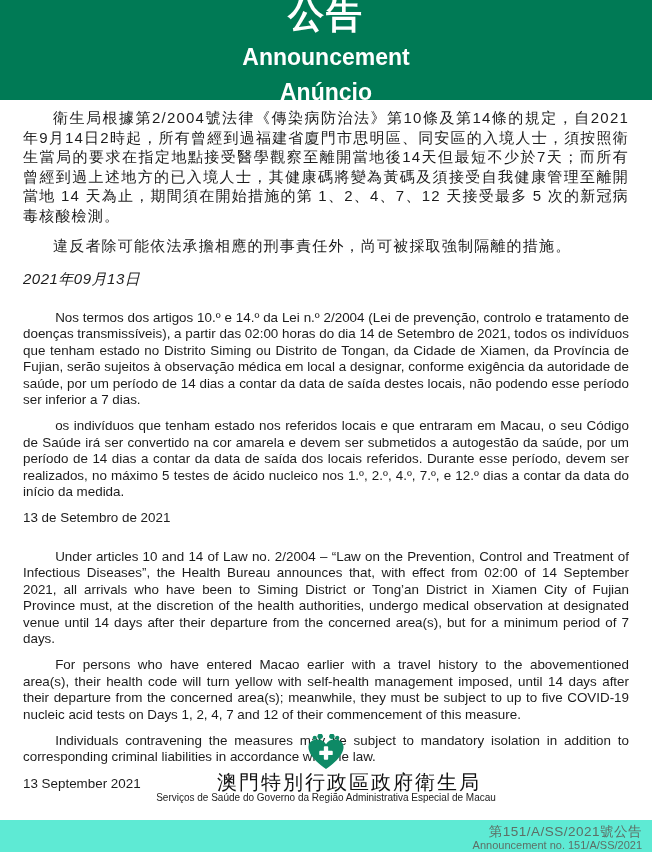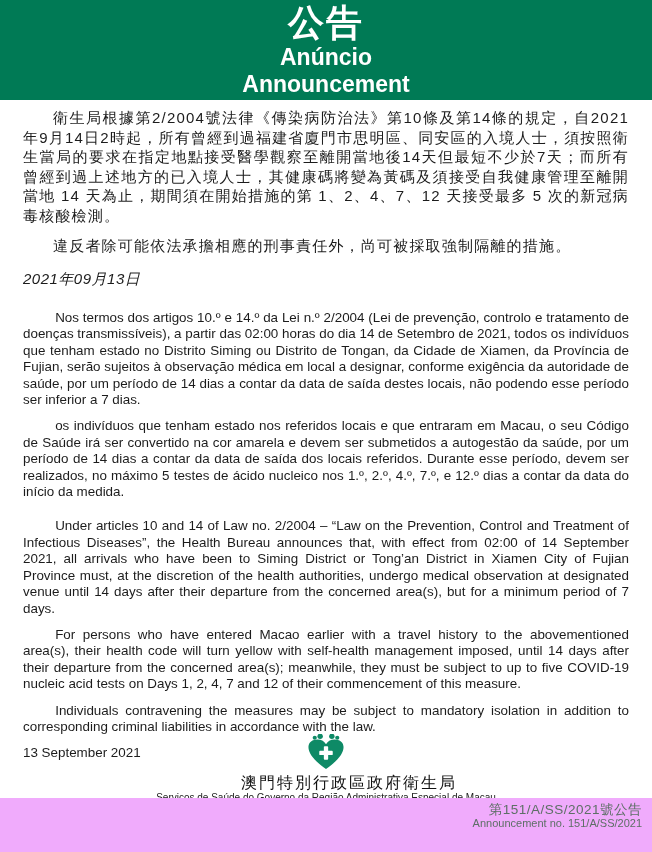--- a/index.html
+++ b/index.html
@@ -4,69 +4,70 @@
 <style>
   html,body{margin:0;padding:0;background:#e8e8e8;}
   .page{
     width:652px;height:852px;background:#ffffff;position:relative;
     overflow:hidden;margin:0 auto;
     font-family:"Liberation Sans","DejaVu Sans",sans-serif;color:#1c1c1c;
   }
   
   .header{
     height:100px;background:#007a55;color:#ffffff;text-align:center;
-    display:flex;flex-direction:column;justify-content:center;gap:1px;
+    display:flex;flex-direction:column;justify-content:center;gap:9px;
   }
   .title-zh{font-size:36px;font-weight:bold;line-height:40px;letter-spacing:2px;}
   .title-sub{font-size:23px;font-weight:bold;line-height:26px;}
   
   .content{padding:8px 23px 0 23px;}
   .zh{font-size:15px;line-height:19.5px;text-align:justify;}
   .zh p{margin:0 0 11px 0;text-indent:2em;letter-spacing:1.2px;}
   .zh .date{margin:13px 0 14px 0;text-indent:0;letter-spacing:0.5px;font-style:italic;}
   .latin{font-size:13.4px;line-height:16.4px;text-align:justify;}
   .latin p{margin:0 0 10px 0;text-indent:2.4em;}
   .latin .date{margin:9px 0 14px 0;text-indent:0;}
   .section-gap{height:8px;}
   
   .footer-org{position:absolute;left:0;right:0;bottom:48px;text-align:center;}
   .logo{display:block;margin:0 auto 3px auto;}
-  .org-zh{font-size:16px;letter-spacing:2px;line-height:19px;color:#111;margin-left:46px;}
+  .org-zh{font-size:20px;letter-spacing:2px;line-height:19px;color:#111;margin-left:46px;}
   .org-pt{font-size:10px;line-height:12px;color:#222;}
   .footer-bar{
-    position:absolute;left:0;right:0;bottom:0;height:54px;background:#f0abfc;
+    position:absolute;left:0;right:0;bottom:0;height:32px;background:#5eead4;
     text-align:right;padding:4px 10px 0 0;box-sizing:border-box;color:#5d6f66;
   }
   .bar-zh{font-size:13.5px;line-height:15px;letter-spacing:0.5px;}
   .bar-pt,.bar-en{font-size:11px;line-height:12.5px;}
 </style>
 </head>
 <body>
 
 <div class="page">
 
   <div class="header">
     <div class="title-zh">公告</div>
+    <div class="title-sub">Announcement</div>
     <div class="title-sub">Anúncio</div>
-    <div class="title-sub">Announcement</div>
   </div>
 
   <div class="content">
 
     <div class="zh">
       <p>衛生局根據第2/2004號法律《傳染病防治法》第10條及第14條的規定，自2021年9月14日2時起，所有曾經到過福建省廈門市思明區、同安區的入境人士，須按照衛生當局的要求在指定地點接受醫學觀察至離開當地後14天但最短不少於7天；而所有曾經到過上述地方的已入境人士，其健康碼將變為黃碼及須接受自我健康管理至離開當地 14 天為止，期間須在開始措施的第 1、2、4、7、12 天接受最多 5 次的新冠病毒核酸檢測。</p>
       <p>違反者除可能依法承擔相應的刑事責任外，尚可被採取強制隔離的措施。</p>
       <p class="date">2021年09月13日</p>
     </div>
 
     <div class="section-gap"></div>
 
     <div class="latin">
       <p>Nos termos dos artigos 10.º e 14.º da Lei n.º 2/2004 (Lei de prevenção, controlo e tratamento de doenças transmissíveis), a partir das 02:00 horas do dia 14 de Setembro de 2021, todos os indivíduos que tenham estado no Distrito Siming ou Distrito de Tongan, da Cidade de Xiamen, da Província de Fujian, serão sujeitos à observação médica em local a designar, conforme exigência da autoridade de saúde, por um período de 14 dias a contar da data de saída destes locais, não podendo esse período ser inferior a 7 dias.</p>
       <p>os indivíduos que tenham estado nos referidos locais e que entraram em Macau, o seu Código de Saúde irá ser convertido na cor amarela e devem ser submetidos a autogestão da saúde, por um período de 14 dias a contar da data de saída dos locais referidos. Durante esse período, devem ser realizados, no máximo 5 testes de ácido nucleico nos 1.º, 2.º, 4.º, 7.º, e 12.º dias a contar da data do início da medida.</p>
+      <p class="date">13 de Setembro de 2021</p>
     </div>
 
     <div class="section-gap"></div>
 
     <div class="latin">
       <p>Under articles 10 and 14 of Law no. 2/2004 – “Law on the Prevention, Control and Treatment of Infectious Diseases”, the Health Bureau announces that, with effect from 02:00 of 14 September 2021, all arrivals who have been to Siming District or Tong’an District in Xiamen City of Fujian Province must, at the discretion of the health authorities, undergo medical observation at designated venue until 14 days after their departure from the concerned area(s), but for a minimum period of 7 days.</p>
       <p>For persons who have entered Macao earlier with a travel history to the abovementioned area(s), their health code will turn yellow with self-health management imposed, until 14 days after their departure from the concerned area(s); meanwhile, they must be subject to up to five COVID-19 nucleic acid tests on Days 1, 2, 4, 7 and 12 of their commencement of this measure.</p>
       <p>Individuals contravening the measures may be subject to mandatory isolation in addition to corresponding criminal liabilities in accordance with the law.</p>
       <p class="date">13 September 2021</p>
     </div>

